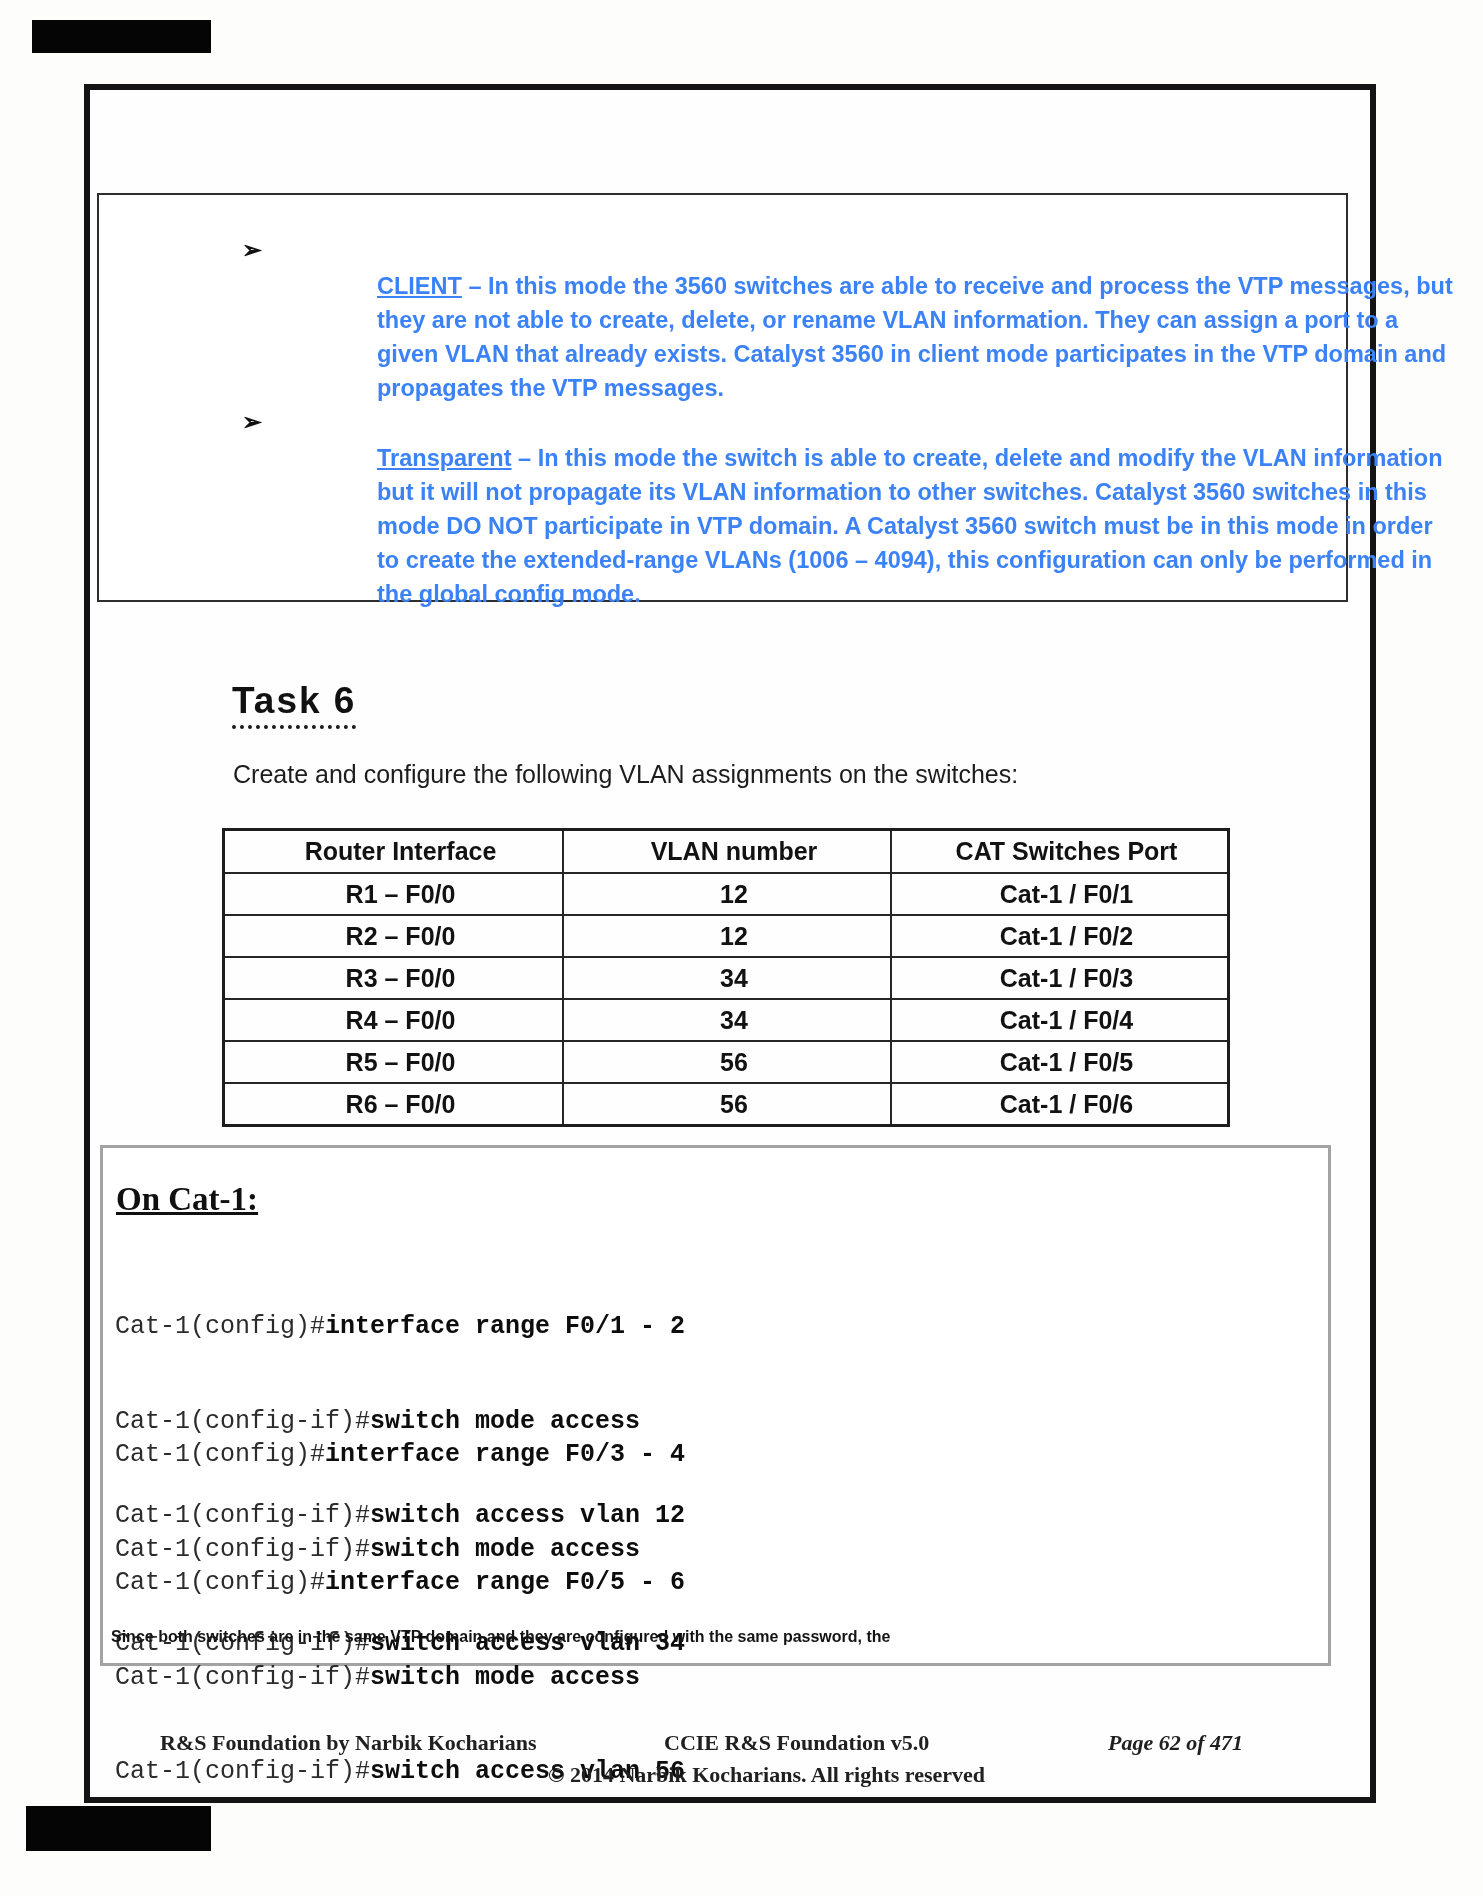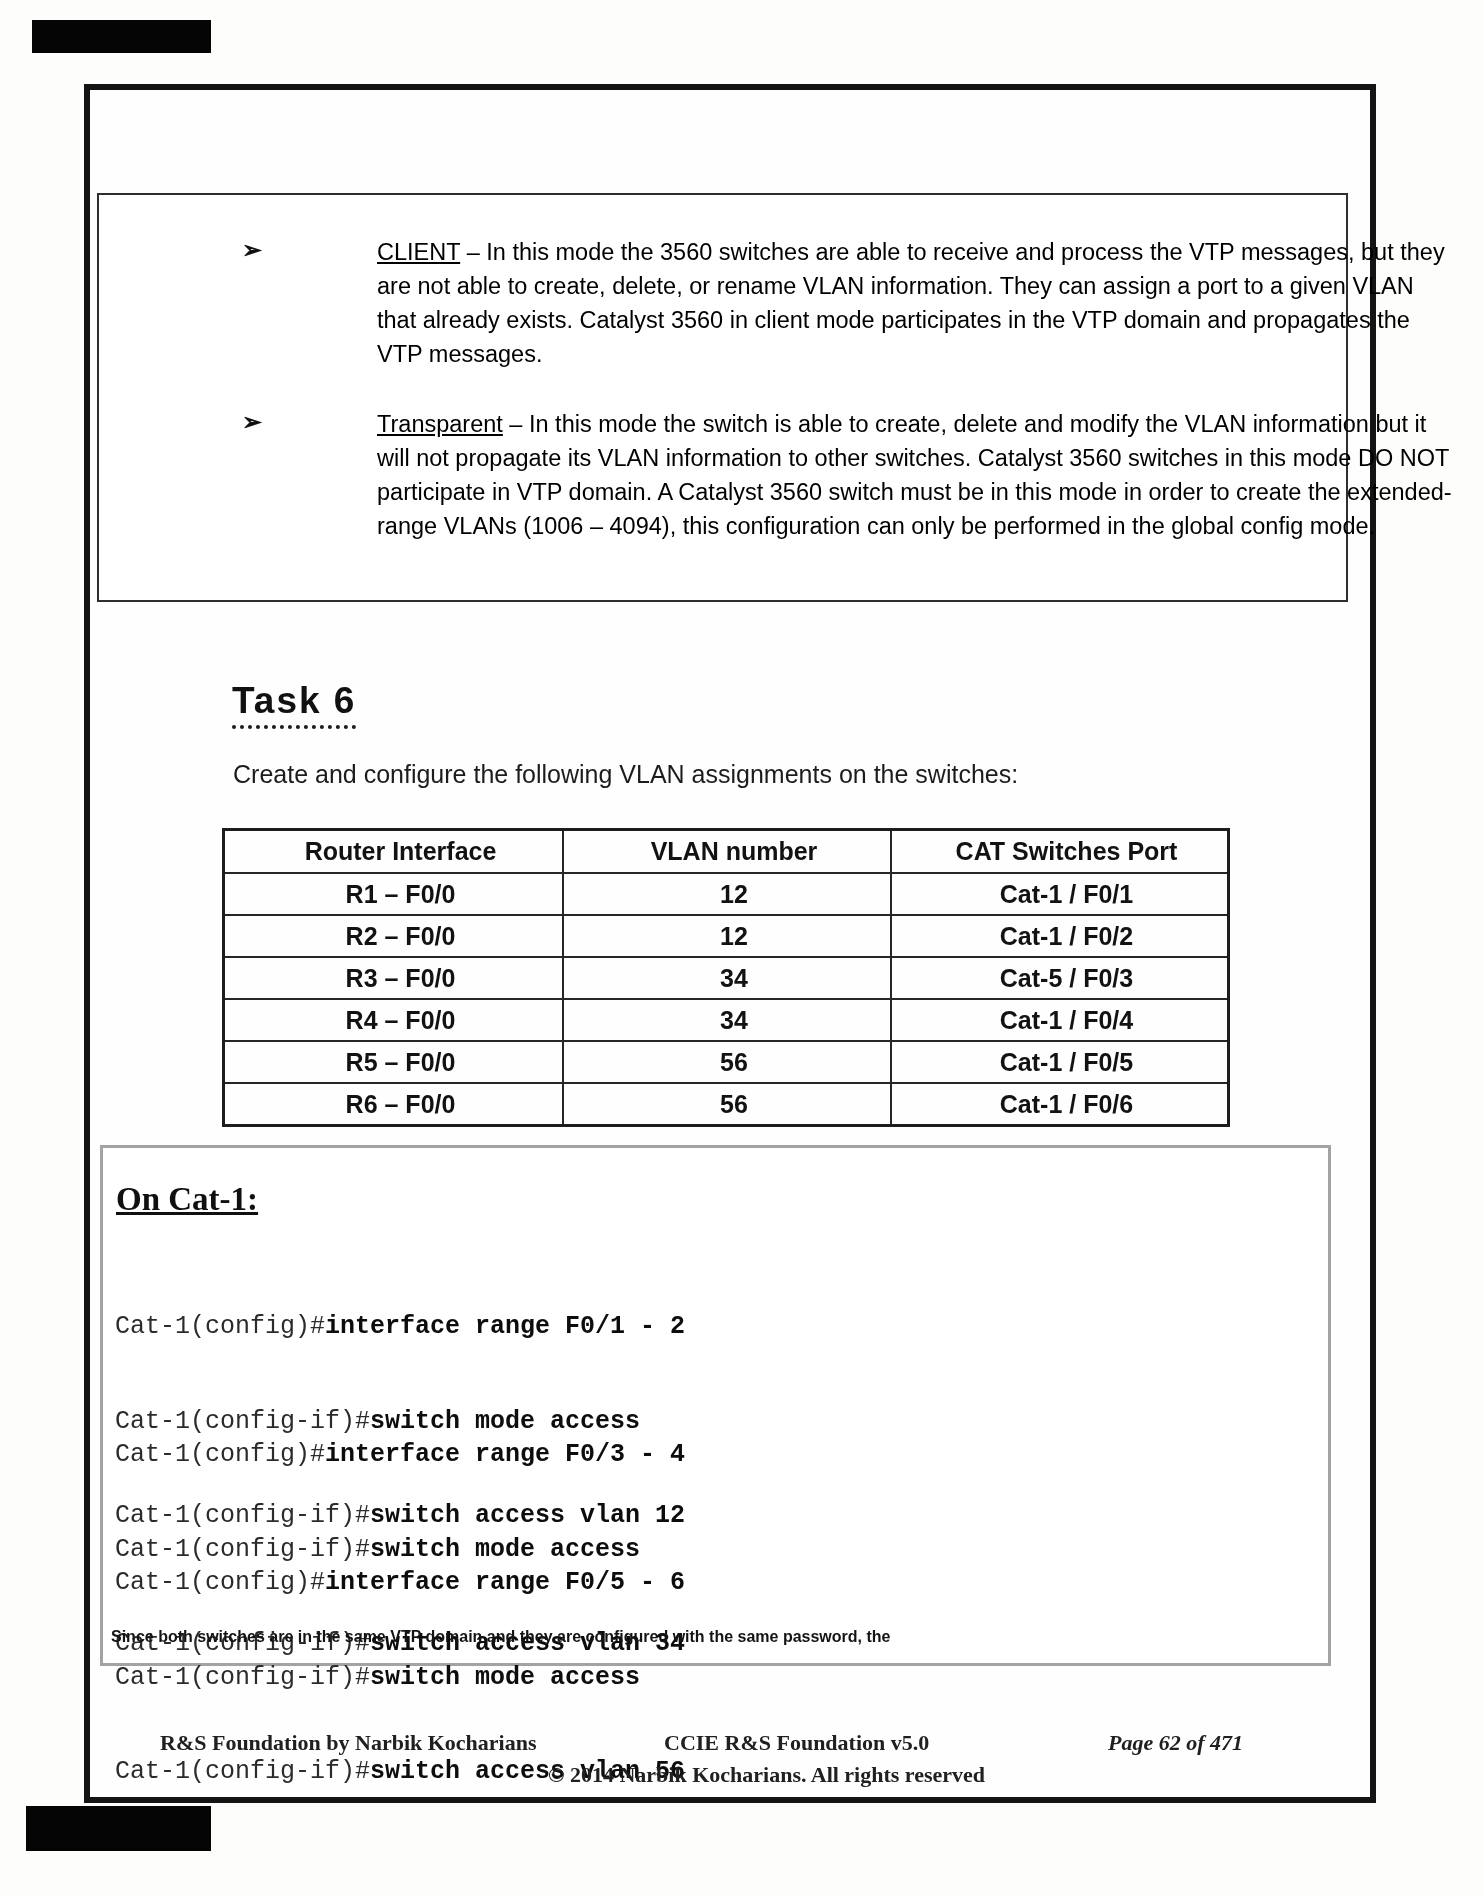--- a/index.html
+++ b/index.html
@@ -20,22 +20,22 @@
     left:97px;top:193px;width:1251px;height:409px;
     border:2px solid #2e2e2e;box-sizing:border-box;background:#fff;
   }
   .bullet{position:absolute;left:143px;width:1120px;}
   .bullet-marker{
     position:absolute;left:0;top:1px;font-size:24px;color:#111;
     font-weight:bold;
   }
   .bullet-text{
     margin-left:135px;width:1080px;
-    font-size:23.5px;font-weight:normal;line-height:34px;color:#000000;
-    text-align:left;letter-spacing:0px;
+    font-size:23.5px;font-weight:bold;line-height:34px;color:#3b82f6;
+    text-align:left;letter-spacing:0px;margin-top:34px;
   }
   .bullet-term{text-decoration:underline;}
   
   #task-title{
     left:232px;top:680px;font-size:37px;font-weight:bold;letter-spacing:2px;
     border-bottom:4px dotted #1b1b1b;padding-bottom:3px;color:#111;
   }
   #task-desc{left:233px;top:760px;font-size:25px;color:#1c1c1c;}
   
   #vlan-table{
@@ -111,21 +111,21 @@
       <td>Cat-1 / F0/1</td>
     </tr>
     <tr>
       <td>R2 – F0/0</td>
       <td>12</td>
       <td>Cat-1 / F0/2</td>
     </tr>
     <tr>
       <td>R3 – F0/0</td>
       <td>34</td>
-      <td>Cat-5 / F0/3</td>
+      <td>Cat-1 / F0/3</td>
     </tr>
     <tr>
       <td>R4 – F0/0</td>
       <td>34</td>
       <td>Cat-1 / F0/4</td>
     </tr>
     <tr>
       <td>R5 – F0/0</td>
       <td>56</td>
       <td>Cat-1 / F0/5</td>

